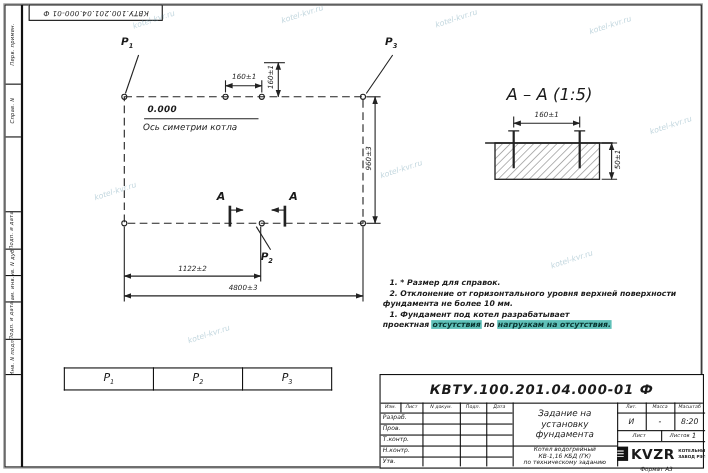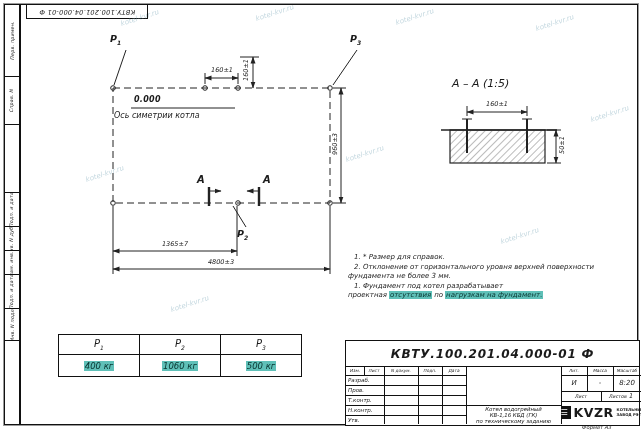--- a/index.html
+++ b/index.html
@@ -18,25 +18,25 @@
   .top-stamp{position:absolute;left:26px;top:4px;width:122px;height:15px;border:1px solid #111;z-index:2;
              display:flex;align-items:center;justify-content:center;box-sizing:border-box;background:#fff;}
   .rot180{transform:rotate(180deg);font-size:6.5px;letter-spacing:.3px;white-space:nowrap;font-style:italic;}
   
   .dim{font-style:italic;font-size:6.5px;text-align:center;height:8px;line-height:8px;white-space:nowrap;}
   .rot90{transform:rotate(-90deg);}
   .lbl-p{font-style:italic;font-size:9.5px;font-weight:bold;white-space:nowrap;}
   .lbl-p sub{font-size:6px;}
   .level{font-style:italic;font-size:8px;font-weight:bold;letter-spacing:.3px;}
   .axis-label{font-style:italic;font-size:8px;white-space:nowrap;}
-  .section-title{font-style:italic;font-size:11px;white-space:nowrap;text-align:left;}
+  .section-title{font-style:italic;font-size:15px;white-space:nowrap;text-align:center;}
   .section-letter{font-style:italic;font-size:10px;font-weight:bold;}
   
   .notes{position:absolute;left:348px;top:253px;width:286px;z-index:2;font-style:italic;font-size:7px;line-height:9px;}
-  .note{margin:0 0 1px 0;text-indent:6px;}
+  .note{margin:0 0 1px 0;text-indent:6px;font-weight:bold;}
   .hl{background:#5fc0b8;color:#07332f;padding:0 1px;margin:0 2px;}
   
   .load-table{position:absolute;left:58px;top:334px;border-collapse:collapse;z-index:2;font-style:italic;text-align:center;background:#fff;}
   .load-table th,.load-table td{border:1px solid #111;width:80px;padding:0;}
   .load-table th{height:19px;font-size:10px;font-weight:normal;}
   .load-table th sub{font-size:6px;}
   .load-table td{height:21px;font-size:8.5px;}
   
   .tb{position:absolute;left:345px;top:340px;width:295px;height:86px;border:1.5px solid #111;box-sizing:border-box;background:#fff;z-index:2;font-style:italic;}
   .tb .cell{position:absolute;box-sizing:border-box;display:flex;align-items:center;justify-content:center;overflow:hidden;white-space:nowrap;}
@@ -171,52 +171,47 @@
 
   <div class="top-stamp">
     <span class="rot180">КВТУ.100.201.04.000-01 Ф</span>
   </div>
 
   <div class="abs lbl-p" style="left:110px;top:33px"><span>P</span><sub>1</sub></div>
   <div class="abs lbl-p" style="left:350px;top:33px"><span>P</span><sub>3</sub></div>
   <div class="abs lbl-p" style="left:237px;top:228px"><span>P</span><sub>2</sub></div>
 
   <div class="abs level" style="left:134px;top:95px">0.000</div>
-  <div class="abs axis-label" style="left:114px;top:111px">Ось симетрии котла</div>
+  <div class="abs axis-label" style="left:130px;top:111px">Ось симетрии котла</div>
 
   <div class="abs dim" style="left:204px;top:66px;width:36px">160±1</div>
   <div class="abs dim rot90" style="left:228px;top:66px;width:36px">160±1</div>
   <div class="abs dim rot90" style="left:317px;top:140px;width:36px">960±3</div>
-  <div class="abs dim" style="left:153px;top:240px;width:44px">1365±7</div>
+  <div class="abs dim" style="left:153px;top:240px;width:44px">1122±2</div>
   <div class="abs dim" style="left:199px;top:258px;width:44px">4800±3</div>
 
   <div class="abs section-letter" style="left:197px;top:174px">А</div>
   <div class="abs section-letter" style="left:263px;top:174px">А</div>
 
   <div class="abs section-title" style="left:452px;top:77px;width:95px">А – А (1:5)</div>
   <div class="abs dim" style="left:479px;top:100px;width:36px">160±1</div>
   <div class="abs dim rot90" style="left:546px;top:141px;width:32px">50±1</div>
 
   <div class="notes">
     <p class="note">1. * Размер для справок.</p>
-    <p class="note">2. Отклонение от горизонтального уровня верхней поверхности фундамента не более 3 мм.</p>
-    <p class="note"><span>1. Фундамент под котел разрабатывает проектная</span><span class="hl">отсутствия</span><span>по</span><span class="hl">нагрузкам на фундамент.</span></p>
+    <p class="note">2. Отклонение от горизонтального уровня верхней поверхности фундамента не более 10 мм.</p>
+    <p class="note"><span>1. Фундамент под котел разрабатывает проектная</span><span class="hl">отсутствия</span><span>по</span><span class="hl">нагрузкам на отсутствия.</span></p>
   </div>
 
   <table class="load-table">
     <tbody>
         <tr>
       <th><span>P</span><sub>1</sub></th>
       <th><span>P</span><sub>2</sub></th>
       <th><span>P</span><sub>3</sub></th>
-    </tr>
-    <tr>
-      <td><span class="hl">400 кг</span></td>
-      <td><span class="hl">1060 кг</span></td>
-      <td><span class="hl">500 кг</span></td>
     </tr>
   </tbody>
     </table>
 
   <div class="tb">
     <div class="tb-docnum">КВТУ.100.201.04.000-01 Ф</div>
 
     <div class="vline" style="left:18px;top:25px;height:9px"></div>
     <div class="vline" style="left:38px;top:25px;height:58px"></div>
     <div class="vline" style="left:72px;top:25px;height:58px"></div>
@@ -240,20 +235,25 @@
     <div class="cell tb-h" style="left:18px;top:25px;width:20px;height:9px">Лист</div>
     <div class="cell tb-h" style="left:38px;top:25px;width:34px;height:9px">N докум.</div>
     <div class="cell tb-h" style="left:72px;top:25px;width:24px;height:9px">Подп.</div>
     <div class="cell tb-h" style="left:96px;top:25px;width:24px;height:9px">Дата</div>
     <div class="cell tb-row-label" style="left:0;top:34px;width:38px;height:10px">Разраб.</div>
     <div class="cell tb-row-label" style="left:0;top:44px;width:38px;height:10px">Пров.</div>
     <div class="cell tb-row-label" style="left:0;top:54px;width:38px;height:10px">Т.контр.</div>
     <div class="cell tb-row-label" style="left:0;top:64px;width:38px;height:10px">Н.контр.</div>
     <div class="cell tb-row-label" style="left:0;top:74px;width:38px;height:9px">Утв.</div>
 
+    <div class="cell tb-title" style="left:120px;top:25px;width:95px;height:39px">
+      <span>Задание на</span>
+      <span>установку</span>
+      <span>фундамента</span>
+    </div>
     <div class="cell tb-product" style="left:120px;top:64px;width:95px;height:19px">
       <span>Котел водогрейный</span>
       <span>КВ-1,16 КБД (ГК)</span>
       <span>по техническому заданию</span>
     </div>
 
     <div class="cell tb-h" style="left:215px;top:25px;width:26px;height:9px">Лит.</div>
     <div class="cell tb-h" style="left:241px;top:25px;width:26px;height:9px">Масса</div>
     <div class="cell tb-h" style="left:267px;top:25px;width:28px;height:9px">Масштаб</div>
     <div class="cell tb-val" style="left:215px;top:34px;width:26px;height:16px">И</div>

